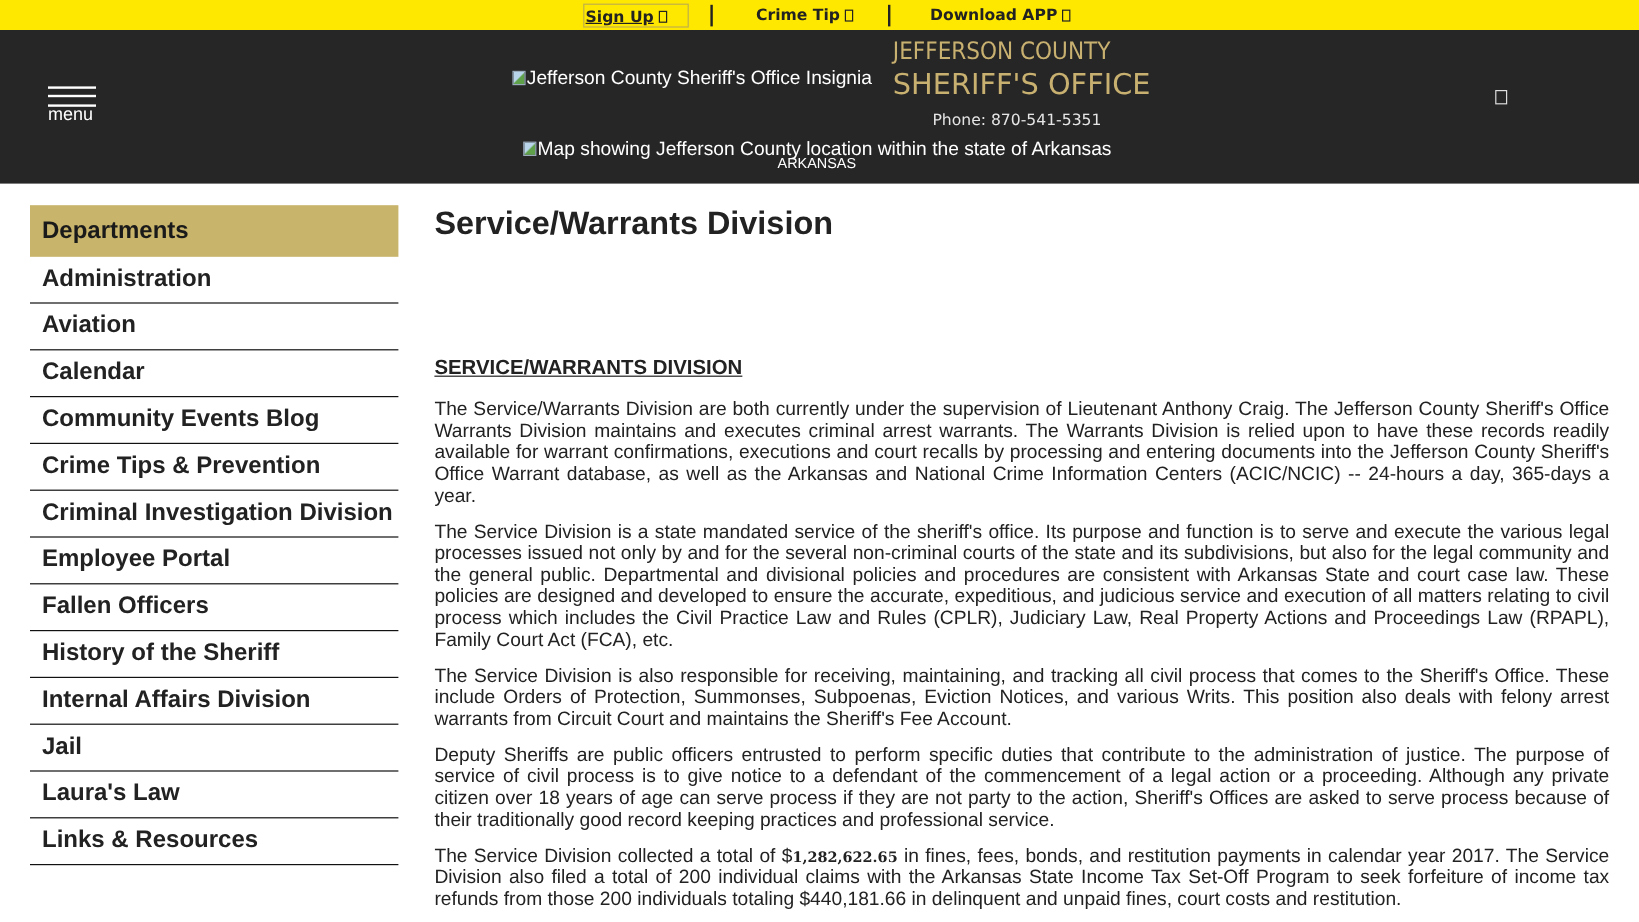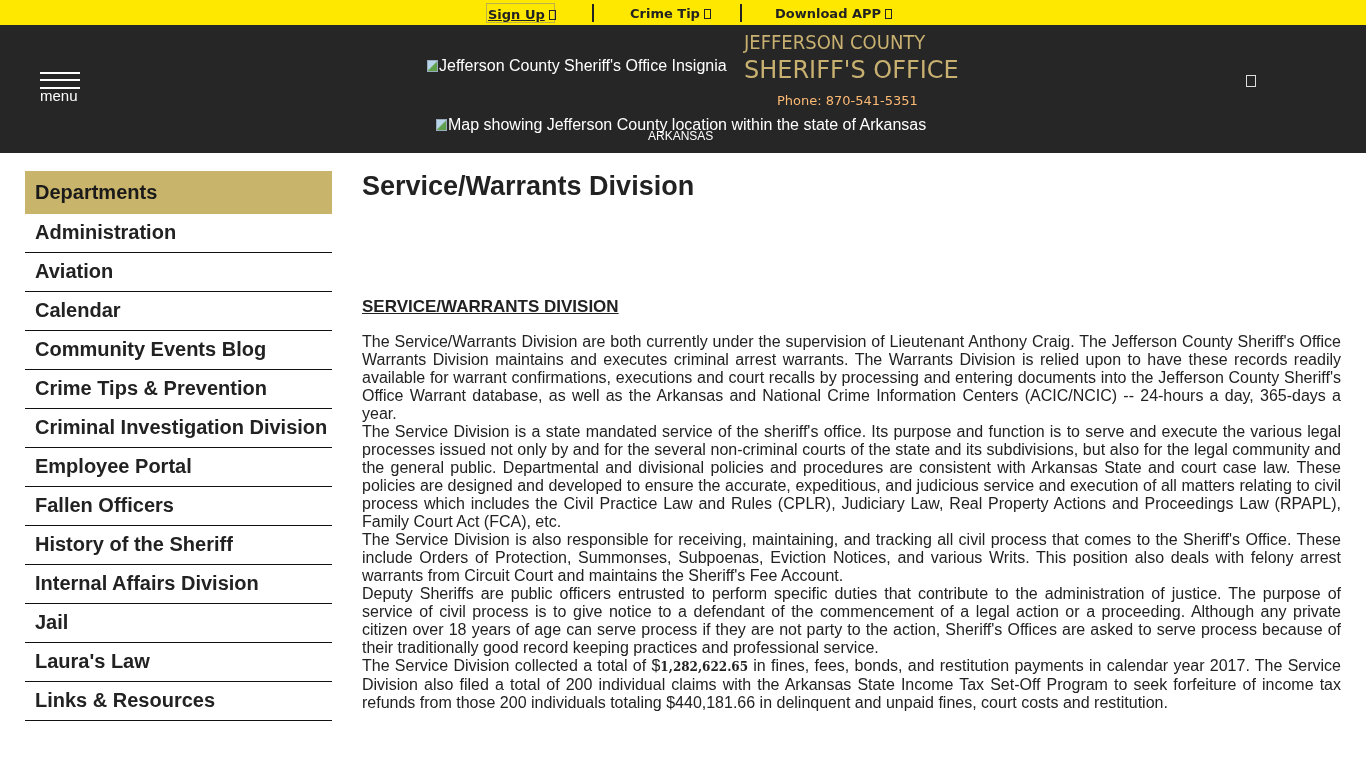--- a/index.html
+++ b/index.html
@@ -7,63 +7,63 @@
     body { font-family: "Liberation Sans", sans-serif; color: #222; position: relative; }
 
     
     .topbar {
       position: absolute; left: 0; top: 0; width: 1366px; height: 25px;
       background: #ffe800;
       font-family: "DejaVu Sans", sans-serif;
       font-weight: bold; font-size: 13px; color: #222;
     }
     .topbar .tb-item { position: absolute; top: 0; height: 35px; line-height: 27px; white-space: nowrap; }
-    .topbar .signup { left: 486px; width: 69px; top: 3px; height: 20px; line-height: 21px; text-decoration: underline; border: 1px solid #bfb04a; padding-left: 1px; }
+    .topbar .signup { left: 486px; width: 88px; top: 3px; height: 20px; line-height: 21px; text-decoration: underline; border: 1px solid #bfb04a; padding-left: 1px; }
     .topbar .sep { position: absolute; top: 4px; width: 2px; height: 18px; background: #222; }
     .topbar .crime { left: 630px; }
     .topbar .app { left: 775px; }
     .topbar .box-glyph { display: inline-block; width: 7px; height: 10px; border: 1px solid #222; margin-left: 4px; vertical-align: -1px; }
 
     
     .header {
       position: absolute; left: 0; top: 25px; width: 1366px; height: 128px;
       background: #262626; color: #fff;
     }
     .menu-btn { position: absolute; left: 40px; top: 45px; width: 40px; height: 36px; cursor: pointer; }
     .menu-btn .bar { position: absolute; left: 0; width: 40px; height: 2px; background: #fff; }
     .menu-btn .b1 { top: 2px; } .menu-btn .b2 { top: 9px; } .menu-btn .b3 { top: 17px; }
     .menu-btn .label { position: absolute; left: 0; top: 17px; font-size: 15px; color: #fff; font-family: "Liberation Sans", sans-serif; }
 
     .insignia { position: absolute; left: 427px; top: 32px; font-size: 16px; color: #fff; white-space: nowrap; }
     .broken-img { display: inline-block; width: 11px; height: 12px; background: linear-gradient(135deg, #b8d4ea 0%, #b8d4ea 45%, #5fa04a 55%, #5fa04a 100%); border: 1px solid #9ab; vertical-align: -1px; margin-right: 1px; }
     .title-block { position: absolute; left: 744px; top: 5px; width: 210px; }
     .title-block .l1 { font-family: "DejaVu Sans", sans-serif; font-size: 20px; color: #c8b070; letter-spacing: 0; white-space: nowrap; font-stretch: condensed; }
     .title-block .l2 { font-family: "DejaVu Sans", sans-serif; font-size: 24px; color: #c8b070; margin-top: 2px; white-space: nowrap; }
-    .phone { position: absolute; left: 777px; top: 68px; font-family: "DejaVu Sans", sans-serif; font-size: 13px; color: #fdba74; white-space: nowrap; }
+    .phone { position: absolute; left: 777px; top: 68px; font-family: "DejaVu Sans", sans-serif; font-size: 13px; color: #e5e5e5; white-space: nowrap; }
     .mapimg { position: absolute; left: 436px; top: 91px; font-size: 16px; color: #fff; white-space: nowrap; }
     .arkansas { position: absolute; left: 648px; top: 104px; font-size: 12px; color: #fff; white-space: nowrap; }
     .search-btn { position: absolute; left: 1246px; top: 50px; width: 10px; height: 12px; border: 1px solid #ddd; cursor: pointer; }
 
     
     .sidebar { position: absolute; left: 25px; top: 171px; width: 307px; }
     .side-head {
       height: 43px; background: #c8b46a; padding-left: 10px;
       font-size: 20px; font-weight: bold; line-height: 43px; color: #1a1a1a;
     }
     .side-item {
       height: 39px; border-bottom: 1px solid #111; padding-left: 10px;
       font-size: 20px; font-weight: bold; line-height: 37px; color: #222; cursor: pointer;
       white-space: nowrap;
     }
 
     
     .main { position: absolute; left: 362px; top: 170px; width: 979px; }
     .page-title { font-size: 27px; font-weight: bold; color: #222; line-height: 32px; }
     .section-title { margin-top: 95px; font-size: 17px; font-weight: bold; text-decoration: underline; color: #222; line-height: 20px; }
-    .para { margin-top: 0; font-size: 16px; line-height: 18px; text-align: justify; color: #222; }
+    .para { margin-top: 12px; font-size: 16px; line-height: 18px; text-align: justify; color: #222; }
     .para.first { margin-top: 16px; }
     .money { font-family: "DejaVu Serif", serif; font-weight: bold; font-size: 12px; }
   </style>
 </head>
 <body>
 
 <div class="topbar">
   <a class="tb-item signup">
     <span>Sign Up</span><span class="box-glyph"></span>
   </a>

